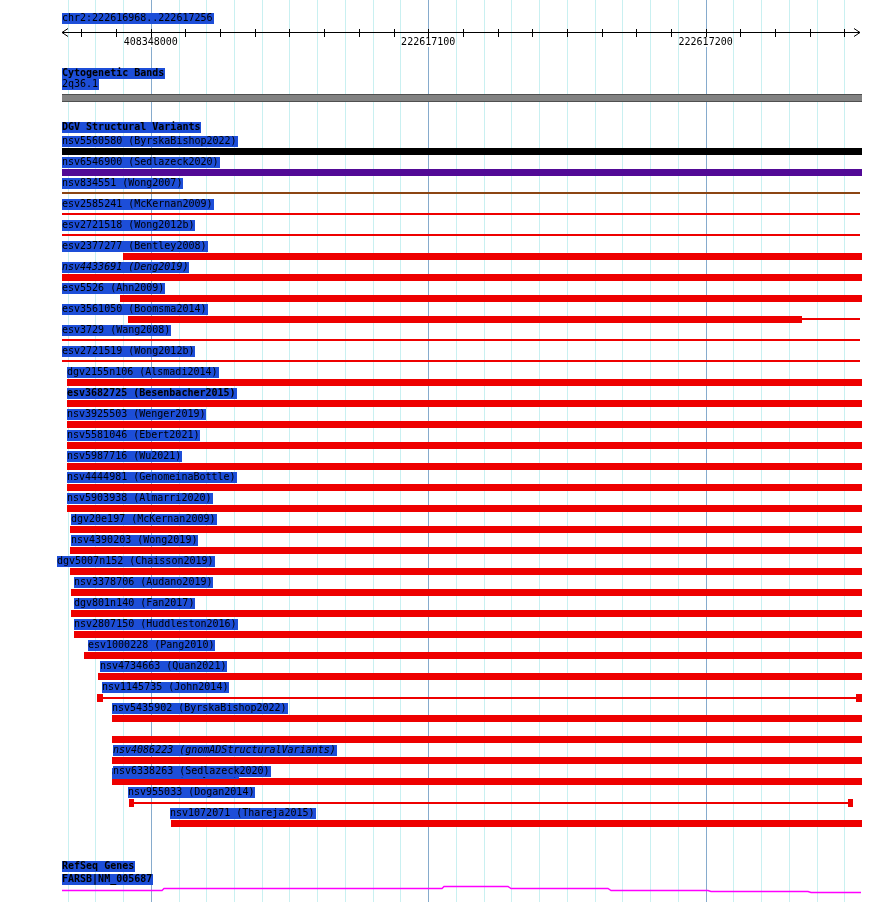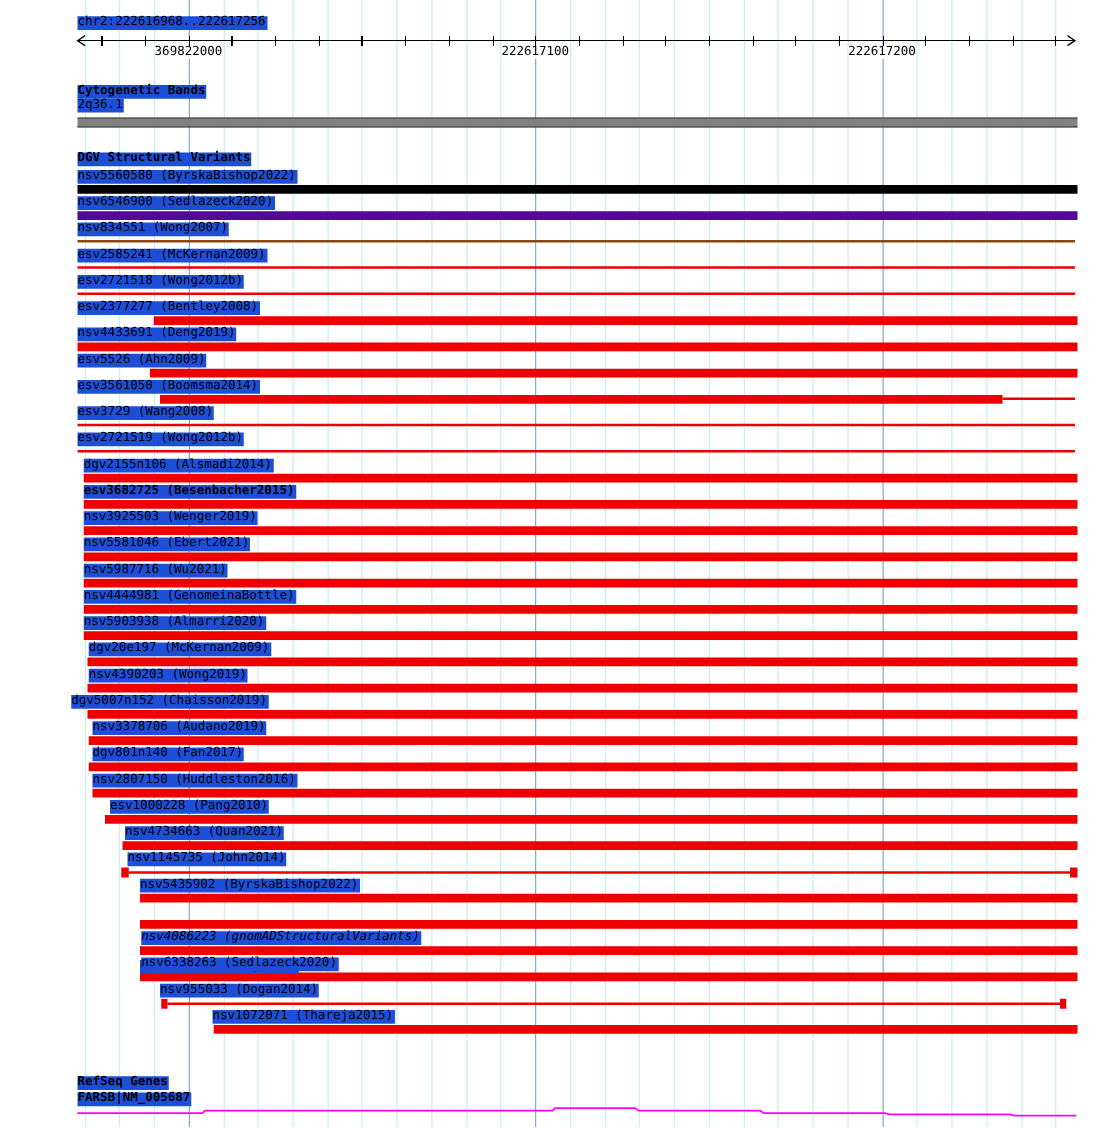--- a/index.html
+++ b/index.html
@@ -84,21 +84,21 @@
       <line x1="706.5" y1="28.5" x2="706.5" y2="36.5" stroke="#000" stroke-width="1" shape-rendering="crispEdges"></line>
       <line x1="740.5" y1="28.5" x2="740.5" y2="36.5" stroke="#000" stroke-width="1" shape-rendering="crispEdges"></line>
       <line x1="775.5" y1="28.5" x2="775.5" y2="36.5" stroke="#000" stroke-width="1" shape-rendering="crispEdges"></line>
       <line x1="810.5" y1="28.5" x2="810.5" y2="36.5" stroke="#000" stroke-width="1" shape-rendering="crispEdges"></line>
       <line x1="844.5" y1="28.5" x2="844.5" y2="36.5" stroke="#000" stroke-width="1" shape-rendering="crispEdges"></line>
       <polyline points="62,890.5 162,890.5 164,888.5 442,888.5 444,886.5 508,886.5 511,888.5 608,888.5 611,890.5 708,890.5 711,891.5 808,891.5 811,892.5 861,892.5" fill="none" stroke="#ff00ff" stroke-width="1.4" style="pointer-events:stroke"></polyline>
     </svg>
 
   <div id="ruler-region-label" class="lbl">chr2:222616968..222617256</div>
   <div id="ticklabels">
-      <div class="ticklabel" style="left: 150.778px;">369822000</div>
+      <div class="ticklabel" style="left: 150.778px;">408348000</div>
       <div class="ticklabel" style="left: 428.208px;">222617100</div>
       <div class="ticklabel" style="left: 705.639px;">222617200</div>
     </div>
 
   <div id="cyto-title" class="lbl bold">Cytogenetic Bands</div>
   <div id="cyto-band-label" class="lbl">2q36.1</div>
   <div id="cyto-bar" style="background: rgb(130, 130, 130);"></div>
 
   <div id="dgv-title" class="lbl bold">DGV Structural Variants</div>
   <div id="variants">
@@ -107,21 +107,21 @@
       <div class="lbl" style="left: 62px; top: 157px;">nsv6546900 (Sedlazeck2020)</div>
       <div class="seg" style="left: 62px; width: 800px; background: rgb(82, 9, 150); top: 169px; height: 7px;"></div>
       <div class="lbl" style="left: 62px; top: 178px;">nsv834551 (Wong2007)</div>
       <div class="seg" style="left: 62px; width: 798px; background: rgb(139, 69, 19); top: 192px; height: 2px;"></div>
       <div class="lbl" style="left: 62px; top: 199px;">esv2585241 (McKernan2009)</div>
       <div class="seg" style="left: 62px; width: 798px; background: rgb(238, 0, 0); top: 213px; height: 2px;"></div>
       <div class="lbl" style="left: 62px; top: 220px;">esv2721518 (Wong2012b)</div>
       <div class="seg" style="left: 62px; width: 798px; background: rgb(238, 0, 0); top: 234px; height: 2px;"></div>
       <div class="lbl" style="left: 62px; top: 241px;">esv2377277 (Bentley2008)</div>
       <div class="seg" style="left: 123px; width: 739px; background: rgb(238, 0, 0); top: 253px; height: 7px;"></div>
-      <div class="lbl" style="left: 62px; top: 262px;">nsv4433691 (Deng2019)</div>
+      <div class="lbl" style="left: 62px; top: 262px; font-style: italic;">nsv4433691 (Deng2019)</div>
       <div class="seg" style="left: 62px; width: 800px; background: rgb(238, 0, 0); top: 274px; height: 7px;"></div>
       <div class="lbl" style="left: 62px; top: 283px;">esv5526 (Ahn2009)</div>
       <div class="seg" style="left: 120px; width: 742px; background: rgb(238, 0, 0); top: 295px; height: 7px;"></div>
       <div class="lbl" style="left: 62px; top: 304px;">esv3561050 (Boomsma2014)</div>
       <div class="seg" style="left: 128px; width: 674px; background: rgb(238, 0, 0); top: 316px; height: 7px;"></div>
       <div class="seg" style="left: 802px; width: 58px; background: rgb(238, 0, 0); top: 318px; height: 2px;"></div>
       <div class="lbl" style="left: 62px; top: 325px;">esv3729 (Wang2008)</div>
       <div class="seg" style="left: 62px; width: 798px; background: rgb(238, 0, 0); top: 339px; height: 2px;"></div>
       <div class="lbl" style="left: 62px; top: 346px;">esv2721519 (Wong2012b)</div>
       <div class="seg" style="left: 62px; width: 798px; background: rgb(238, 0, 0); top: 360px; height: 2px;"></div>

